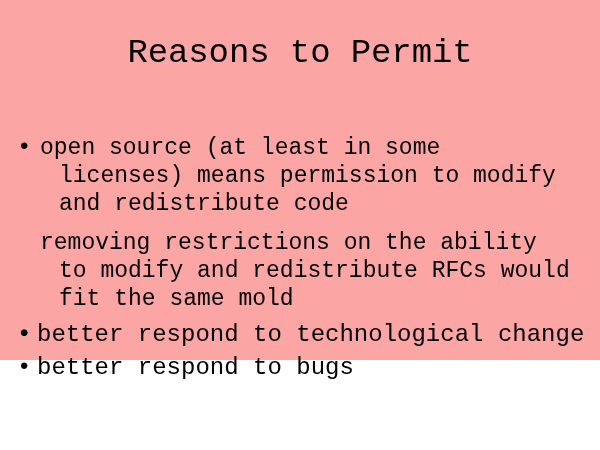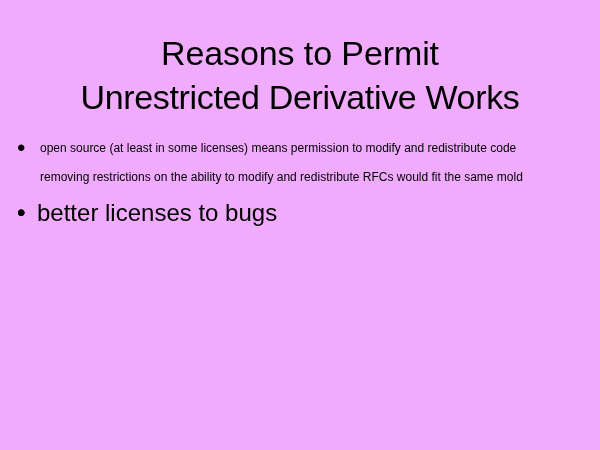--- a/index.html
+++ b/index.html
@@ -11,23 +11,24 @@
     width: 600px;
     height: 450px;
     background: #ffffff;
     font-family: "Liberation Sans", sans-serif;
     color: #000000;
     overflow: hidden;
   }
   .slide {
     position: relative;
     width: 600px;
-    height: 450px;
-    background: #f0abfc;
+    height: 360px;
+    background: #fca5a5;
     box-sizing: border-box;
+    font-family: Liberation Mono, monospace;
   }
 
   
   .slide-title {
     position: absolute;
     top: 31px;
     left: 12px;
     width: 576px;
     text-align: center;
     font-size: 34px;
@@ -63,63 +64,63 @@
   .bullet-mark {
     position: absolute;
     left: 17px;
     top: 0;
     font-size: 24px;
     line-height: 33px;
   }
 
   
   .sub-para {
-    font-size: 12px;
+    font-size: 23px;
     line-height: 28px;
     padding-left: 59px;
     text-indent: -19px;
     padding-right: 28px;
     margin: 0;
   }
   .sub-group {
     margin-top: 3px;
     margin-bottom: 5px;
   }
   .sub-para + .sub-para {
-    margin-top: 1px;
+    margin-top: 11px;
   }
 </style>
 </head>
 <body>
 
 <div class="slide">
 
   <h1 class="slide-title">
     <span class="title-line line1">Reasons to Permit</span>
-    <span class="title-line line2">Unrestricted Derivative Works</span>
   </h1>
 
   <div class="body-block">
 
     <div class="bullet-item">
       <span class="bullet-mark">•</span>
     </div>
 
     <div class="sub-group">
       <p class="sub-para">open source (at least in some licenses) means permission to modify and redistribute code</p>
       <p class="sub-para">removing restrictions on the ability to modify and redistribute RFCs would fit the same mold</p>
     </div>
 
     <div class="bullet-item">
       <span class="bullet-mark">•</span>
     </div>
 
     <div class="bullet-item">
       <span class="bullet-mark">•</span>
+      <span>better respond to technological change</span>
     </div>
 
     <div class="bullet-item">
       <span class="bullet-mark">•</span>
-      <span>better licenses to bugs</span>
+      <span>better respond to bugs</span>
     </div>
 
   </div>
 </div>
 
 </body></html>

